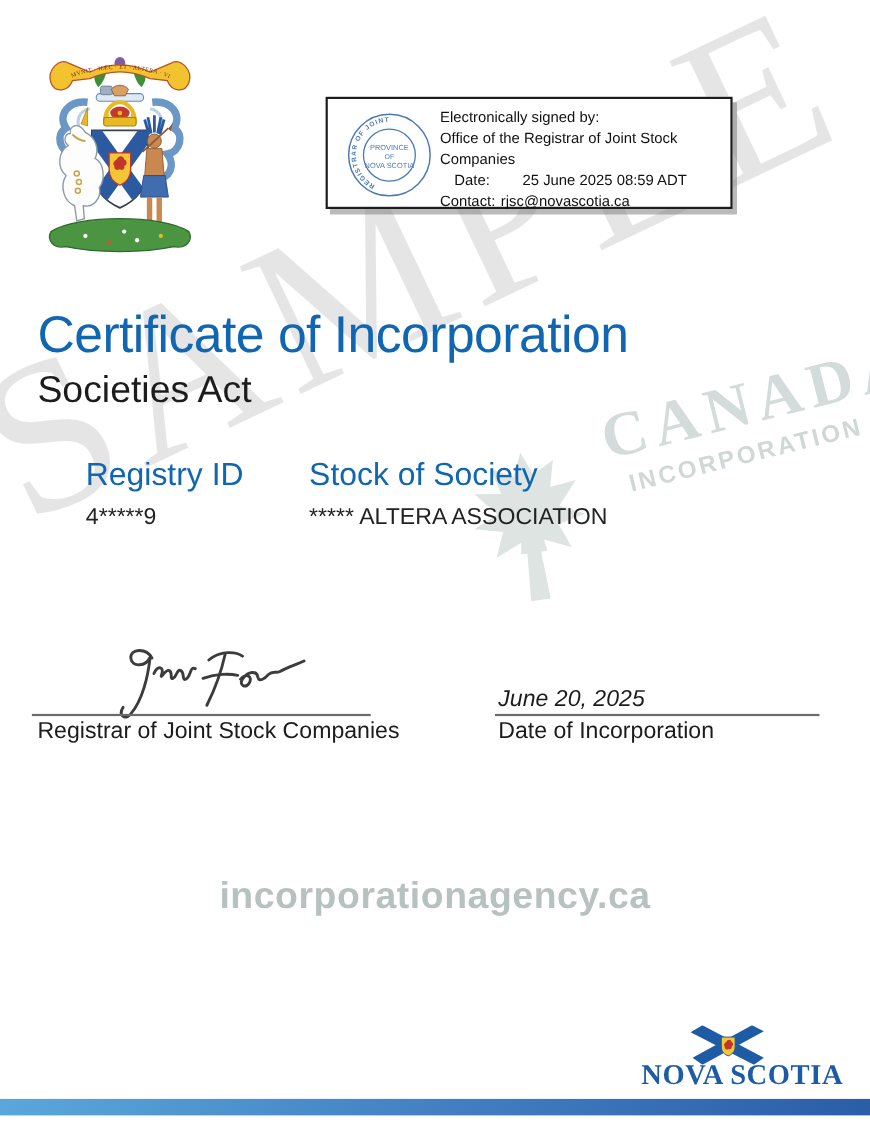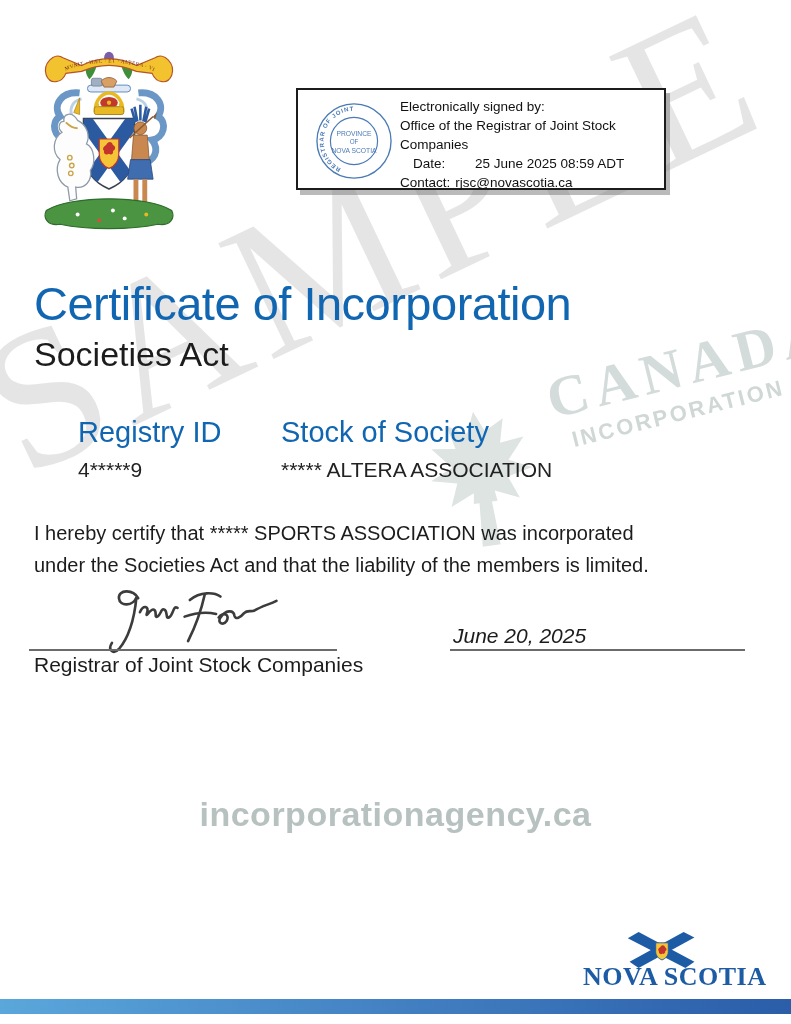--- a/index.html
+++ b/index.html
@@ -190,36 +190,36 @@
   </div>
 
   <div class="title">Certificate of Incorporation</div>
   <div class="subtitle">Societies Act</div>
 
   <div class="fieldlbl col1">Registry ID</div>
   <div class="fieldlbl col2">Stock of Society</div>
   <div class="fieldval col1">4*****9</div>
   <div class="fieldval col2">***** ALTERA ASSOCIATION</div>
 
-  <div class="body">I hereby certify that ***** SPORTS ASSOCIATION was incorporated under the Societies Act and that the liability of the members is limited.</div>
 
   <svg class="sig-svg" width="235" height="70" viewBox="0 0 235 80">
     <g fill="none" stroke="#3c3c3c" stroke-width="3" stroke-linecap="round">
       <path d="M52,14 C46,3 29,4 30,14 C31,24 46,23 50,13 C48,33 42,58 30,72 C23,79 17,73 22,65"></path>
       <path d="M54,30 C58,21 65,23 62,31 C60,38 66,25 70,27 C74,29 70,37 74,35 C78,33 78,25 82,27 C86,29 83,38 87,36 C93,33 91,22 97,25"></path>
       <path d="M128,10 C124,28 117,47 109,63"></path>
       <path d="M111,16 C123,6 139,7 146,12"></path>
       <path d="M105,35 C119,30 133,30 141,32"></path>
       <path d="M144,36 C150,29 157,33 153,40 C149,46 142,42 146,36 C152,27 161,27 162,34 C163,39 169,36 173,31 C177,27 181,30 185,28 C193,23 202,21 210,17"></path>
     </g>
   </svg>
   <div class="sig-line left"></div>
   <div class="sig-line right"></div>
   <div class="date-val">June 20, 2025</div>
   <div class="sig-label left">Registrar of Joint Stock Companies</div>
+  <div class="sig-label right">Date of Incorporation</div>
 
   <div class="nslogo">
     <svg class="flag" width="70" height="36" viewBox="0 0 76 40">
       <polygon points="0,7 12,0 74,33 64,40" fill="#1d5ba5"></polygon>
       <polygon points="62,0 74,6 12,40 2,33" fill="#1d5ba5"></polygon>
       <path d="M31,12 L45,12 L45,22 C45,27 41,30 38,31 C35,30 31,27 31,22 Z" fill="#f6c437" stroke="#1d5ba5" stroke-width="1"></path>
       <path d="M36,17 c1.5,-3 4.5,-3 5.5,0 c2,1 2,3.5 0,4.5 c0.5,2 -1.5,3.5 -3,2.5 c-2,1.5 -4.5,0 -4,-2.5 c-1.5,-1.5 -0.5,-3.5 1.5,-4.5 z" fill="#c2342c"></path>
     </svg>
     <div class="word">NOVA SCOTIA</div>
   </div>

